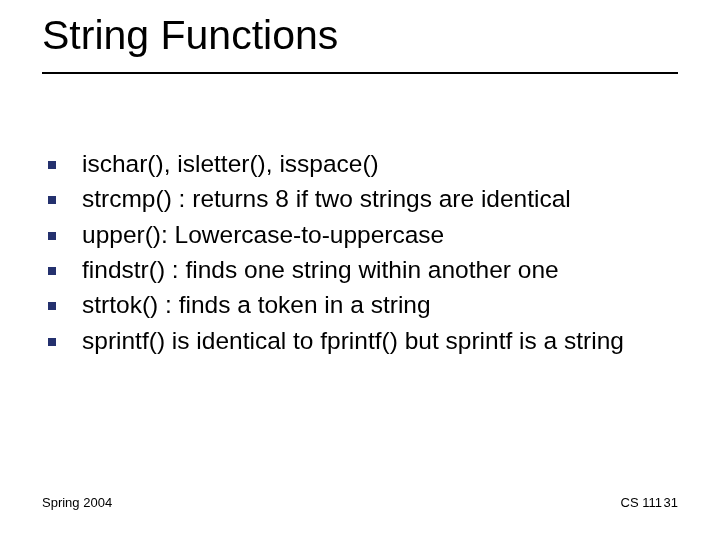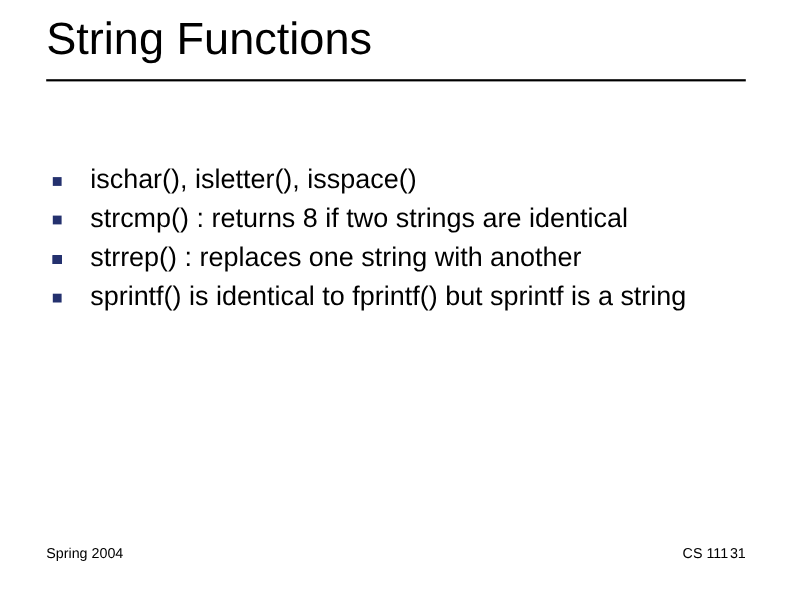--- a/index.html
+++ b/index.html
@@ -84,25 +84,24 @@
 <body>
 <div class="slide">
 
   <div class="title">String Functions</div>
   <div class="rule"></div>
 
   <div class="body">
     <ul class="bullets">
       <li><span class="sq"></span><span>ischar(), isletter(), isspace()</span></li>
       <li><span class="sq"></span><span>strcmp() : returns 8 if two strings are identical</span></li>
+      <li><span class="sq"></span><span>upper(): Lowercase-to-uppercase</span></li>
       <li><span class="sq"></span></li>
-      <li><span class="sq"></span></li>
-      <li><span class="sq"></span></li>
-      <li><span class="sq"></span></li>
-      <li><span class="sq"></span><span>strrep() : replaces one string with another</span></li>
+      <li><span class="sq"></span><span>findstr() : finds one string within another one</span></li>
+      <li><span class="sq"></span><span>strtok() : finds a token in a string</span></li>
       <li><span class="sq"></span><span>sprintf() is identical to fprintf() but sprintf is a string</span></li>
     </ul>
   </div>
 
   <div class="footer">
     <span class="left">Spring 2004</span>
     <span class="center">CS 111</span>
     <span class="right">31</span>
   </div>
 

